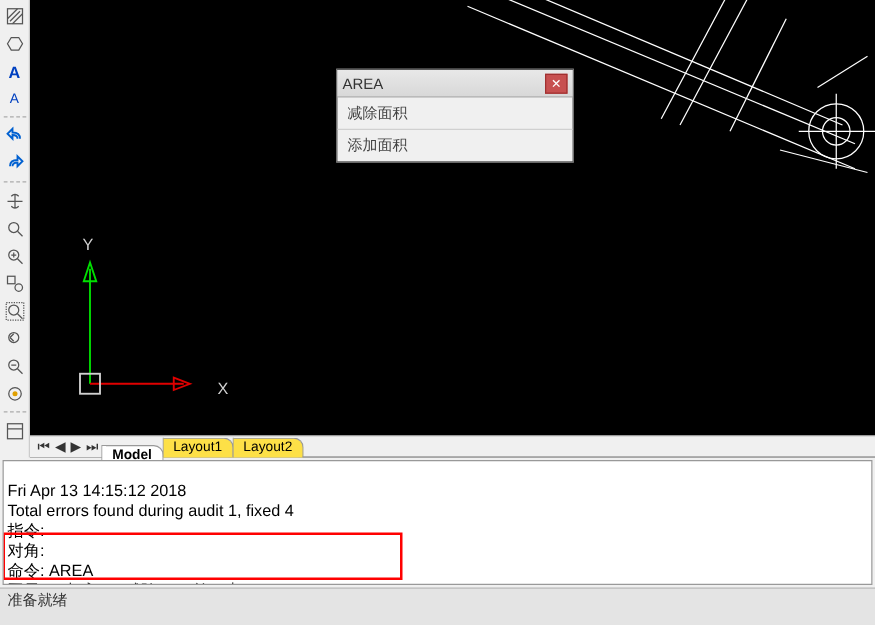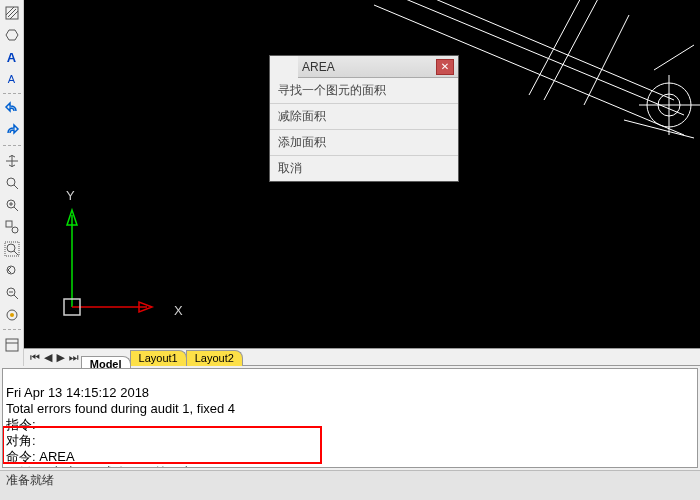--- a/index.html
+++ b/index.html
@@ -6,21 +6,21 @@
 body { width: 700px; height: 500px; overflow: hidden; background: #f0f0f0; display: flex; flex-direction: column; }
 .main-row { display: flex; flex: 1; min-height: 0; }
 .toolbar { width: 24px; background: #f0f0f0; border-right: 1px solid #ccc; display: flex; flex-direction: column; align-items: center; padding-top: 2px; gap: 0px; }
 .tool-btn { width: 22px; height: 22px; display: flex; align-items: center; justify-content: center; cursor: pointer; }
 .canvas-wrap { flex: 1; display: flex; flex-direction: column; position: relative; background: #000; }
 .canvas { flex: 1; position: relative; background: #000; overflow: hidden; }
 .canvas svg { position: absolute; top: 0; left: 0; }
 .axis-label-y { position: absolute; left: 42px; top: 188px; color: #d0d0d0; font-size: 13px; font-family: Arial; }
 .axis-label-x { position: absolute; left: 150px; top: 303px; color: #d0d0d0; font-size: 13px; font-family: Arial; }
 .dialog { position: absolute; left: 245px; top: 55px; width: 190px; background: #f0f0f0; border: 1px solid #5a5a5a; box-shadow: 2px 2px 6px rgba(0,0,0,0.4); }
-.dlg-title { height: 22px; background: linear-gradient(#e8e8e8,#d8d8d8); border-bottom: 1px solid #aaa; display: flex; align-items: center; padding: 0 4px; font-size: 12px; color: #333; justify-content: space-between; margin-left: 28px; }
+.dlg-title { height: 22px; background: linear-gradient(#e8e8e8,#d8d8d8); border-bottom: 1px solid #aaa; display: flex; align-items: center; padding: 0 4px; font-size: 12px; color: #333; justify-content: space-between; }
 .dlg-close { width: 18px; height: 16px; background: #c75050; display: flex; align-items: center; justify-content: center; color: #fff; font-size: 10px; cursor: pointer; border: 1px solid #a03030; }
 .dlg-item { padding: 4px 8px; font-size: 12px; color: #444; border-bottom: 1px solid #d0d0d0; cursor: pointer; }
 .dlg-item:last-child { border-bottom: none; }
 .tab-row { height: 18px; background: #f0f0f0; border-top: 1px solid #999; display: flex; align-items: center; padding-left: 4px; font-size: 11px; }
 .tab-nav { padding: 0 2px; color: #333; cursor: pointer; }
 .tab { height: 16px; padding: 0 8px; border: 1px solid #999; border-bottom: none; background: #fde047; margin-right: -1px; display: flex; align-items: center; cursor: pointer; border-radius: 0 8px 0 0; }
 .tab.active { background: #fff; font-weight: bold; margin-top: 12px; }
 .tab-filler { flex: 1; border-bottom: 1px solid #999; height: 100%; }
 .cmdwrap { height: 100px; background: #fff; border: 1px solid #999; margin: 2px; overflow: hidden; position: relative; }
 .cmdtext { position: absolute; top: 0; left: 0; right: 0; font-family: SimSun, "Courier New", monospace; font-size: 13px; white-space: pre; color: #000; line-height: 15px; padding: 1px 3px; }
@@ -152,24 +152,22 @@
         </g>
       </svg>
       <div class="axis-label-y">Y</div>
       <div class="axis-label-x">X</div>
 
       <div class="dialog">
         <div class="dlg-title">
           <span>AREA</span>
           <span class="dlg-close">✕</span>
         </div>
-        <div class="dlg-item">寻找一个图元的面积</div>
         <div class="dlg-item">减除面积</div>
         <div class="dlg-item">添加面积</div>
-        <div class="dlg-item">取消</div>
       </div>
     </div>
 
     <div class="tab-row">
       <span class="tab-nav">⏮</span>
       <span class="tab-nav">◀</span>
       <span class="tab-nav">▶</span>
       <span class="tab-nav">⏭</span>
       <div class="tab active">Model</div>
       <div class="tab">Layout1</div>

